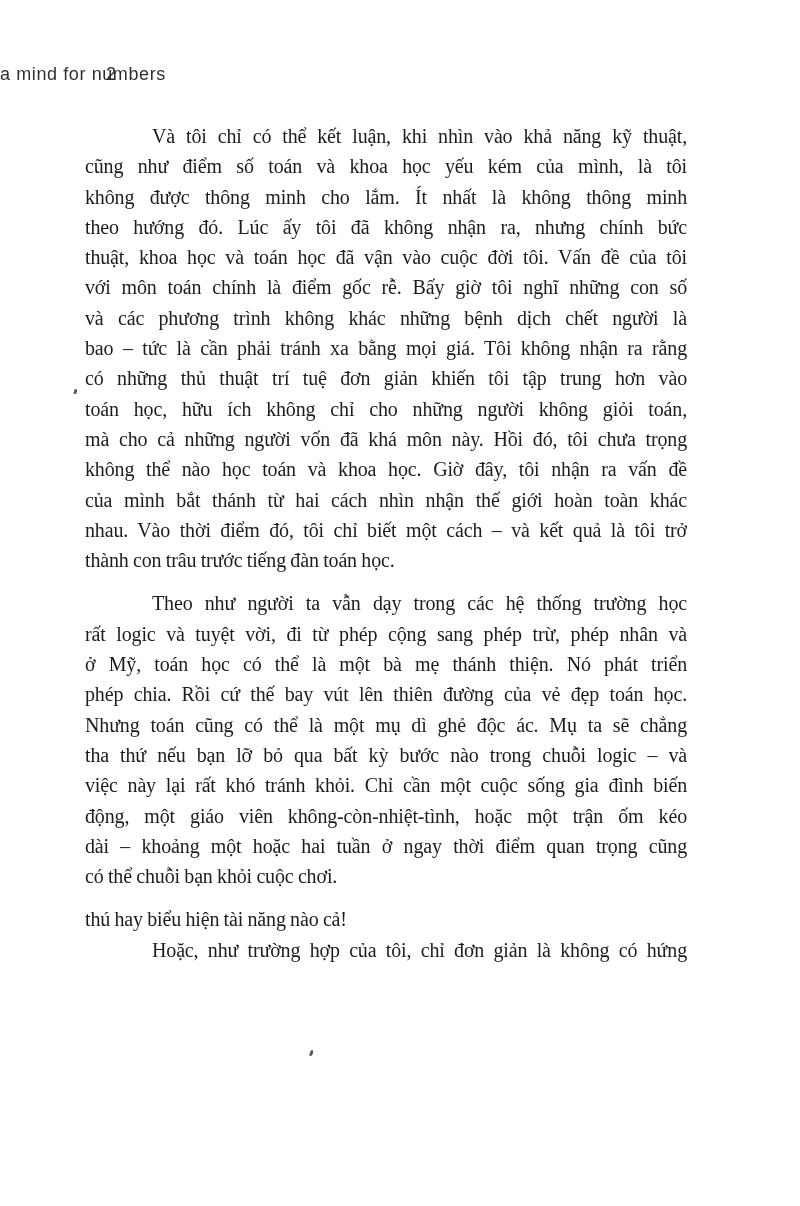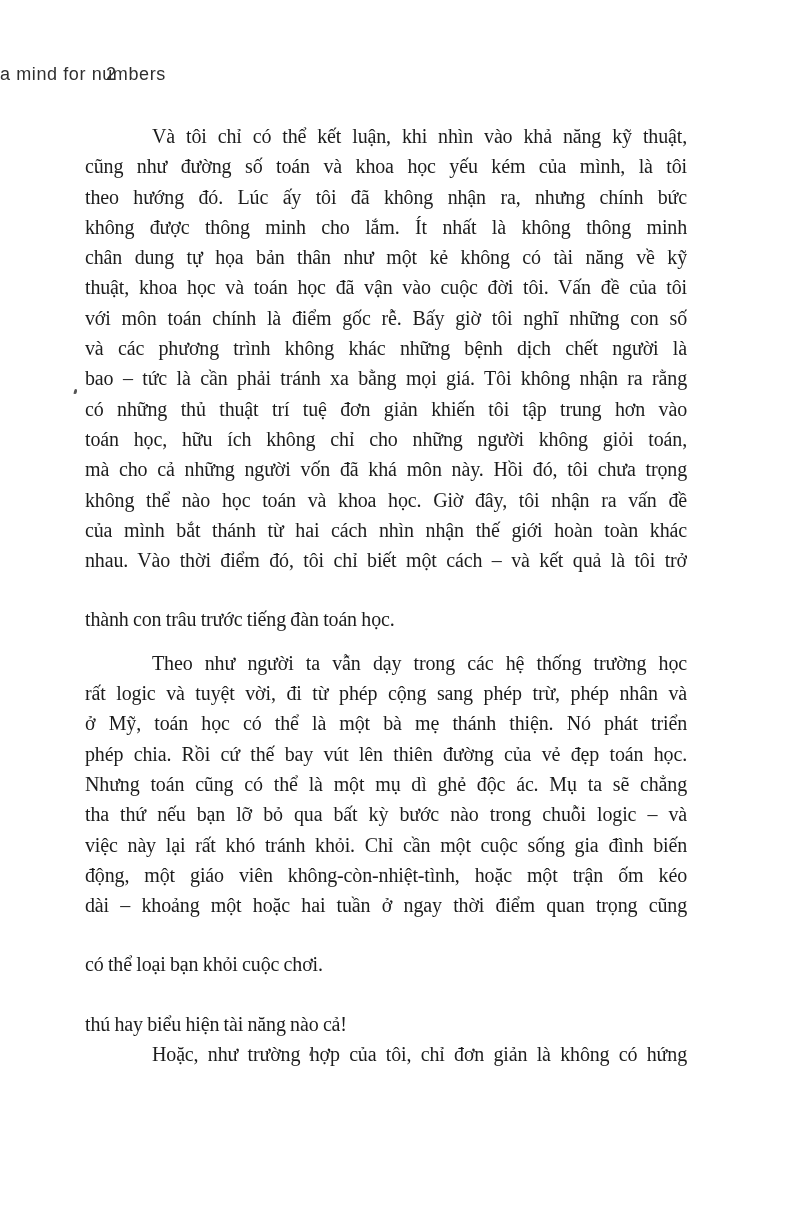--- a/index.html
+++ b/index.html
@@ -53,21 +53,21 @@
     line-height: 30.3px;
     height: 30.3px;
     overflow: hidden;
     letter-spacing: -0.15px;
     word-spacing: -0.5px;
     text-align: justify;
     text-align-last: justify;
     white-space: normal;
   }
   .text-line.first-line { text-indent: 67px; }
-  .text-line.last-line { text-align-last: left; margin-top: 29px; }
+  .text-line.last-line { text-align-last: left; }
   
   .speck {
     position: absolute;
     background: #555;
     border-radius: 50% 50% 50% 0;
   }
   .speck-a { left: 74px;  top: 389px;  width: 3px; height: 5px; transform: rotate(12deg); }
   .speck-b { left: 310px; top: 1050px; width: 3px; height: 6px; transform: rotate(18deg); }
 </style>
 </head>
@@ -77,24 +77,23 @@
 
   <div class="running-header">
     <span class="page-number">2</span>
     <span class="running-title">a mind for numbers</span>
   </div>
 
   <div class="text-column">
 
   <div class="paragraph">
         <div class="text-line first-line">Và tôi chỉ có thể kết luận, khi nhìn vào khả năng kỹ thuật,</div>
-        <div class="text-line">cũng như đường số toán và khoa học yếu kém của mình, là tôi</div>
+        <div class="text-line">cũng như điểm số toán và khoa học yếu kém của mình, là tôi</div>
+        <div class="text-line">không được thông minh cho lắm. Ít nhất là không thông minh</div>
         <div class="text-line">theo hướng đó. Lúc ấy tôi đã không nhận ra, nhưng chính bức</div>
-        <div class="text-line">không được thông minh cho lắm. Ít nhất là không thông minh</div>
-        <div class="text-line">chân dung tự họa bản thân như một kẻ không có tài năng về kỹ</div>
         <div class="text-line">thuật, khoa học và toán học đã vận vào cuộc đời tôi. Vấn đề của tôi</div>
         <div class="text-line">với môn toán chính là điểm gốc rễ. Bấy giờ tôi nghĩ những con số</div>
         <div class="text-line">và các phương trình không khác những bệnh dịch chết người là</div>
         <div class="text-line">bao – tức là cần phải tránh xa bằng mọi giá. Tôi không nhận ra rằng</div>
         <div class="text-line">có những thủ thuật trí tuệ đơn giản khiến tôi tập trung hơn vào</div>
         <div class="text-line">toán học, hữu ích không chỉ cho những người không giỏi toán,</div>
         <div class="text-line">mà cho cả những người vốn đã khá môn này. Hồi đó, tôi chưa trọng</div>
         <div class="text-line">không thể nào học toán và khoa học. Giờ đây, tôi nhận ra vấn đề</div>
         <div class="text-line">của mình bắt thánh từ hai cách nhìn nhận thế giới hoàn toàn khác</div>
         <div class="text-line">nhau. Vào thời điểm đó, tôi chỉ biết một cách – và kết quả là tôi trở</div>
@@ -103,21 +102,21 @@
       <div class="paragraph">
         <div class="text-line first-line">Theo như người ta vẫn dạy trong các hệ thống trường học</div>
         <div class="text-line">rất logic và tuyệt vời, đi từ phép cộng sang phép trừ, phép nhân và</div>
         <div class="text-line">ở Mỹ, toán học có thể là một bà mẹ thánh thiện. Nó phát triển</div>
         <div class="text-line">phép chia. Rồi cứ thế bay vút lên thiên đường của vẻ đẹp toán học.</div>
         <div class="text-line">Nhưng toán cũng có thể là một mụ dì ghẻ độc ác. Mụ ta sẽ chẳng</div>
         <div class="text-line">tha thứ nếu bạn lỡ bỏ qua bất kỳ bước nào trong chuỗi logic – và</div>
         <div class="text-line">việc này lại rất khó tránh khỏi. Chỉ cần một cuộc sống gia đình biến</div>
         <div class="text-line">động, một giáo viên không-còn-nhiệt-tình, hoặc một trận ốm kéo</div>
         <div class="text-line">dài – khoảng một hoặc hai tuần ở ngay thời điểm quan trọng cũng</div>
-        <div class="text-line last-line">có thể loại bạn khỏi cuộc chơi.</div>
+        <div class="text-line last-line">có thể chuỗi bạn khỏi cuộc chơi.</div>
       </div>
       <div class="paragraph">
         <div class="text-line last-line">thú hay biểu hiện tài năng nào cả!</div>
         <div class="text-line first-line">Hoặc, như trường hợp của tôi, chỉ đơn giản là không có hứng</div>
       </div>
     </div>
 
   <span class="speck speck-a"></span>
   <span class="speck speck-b"></span>
 

